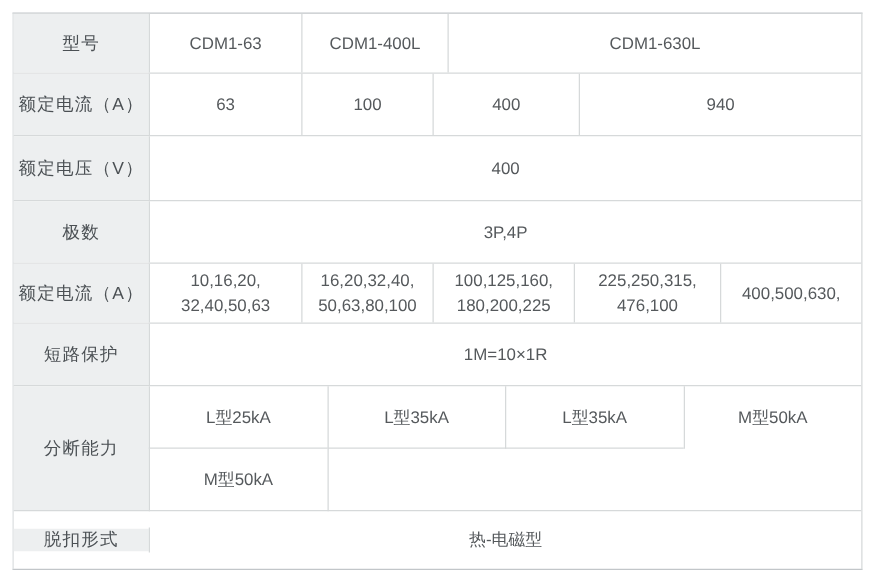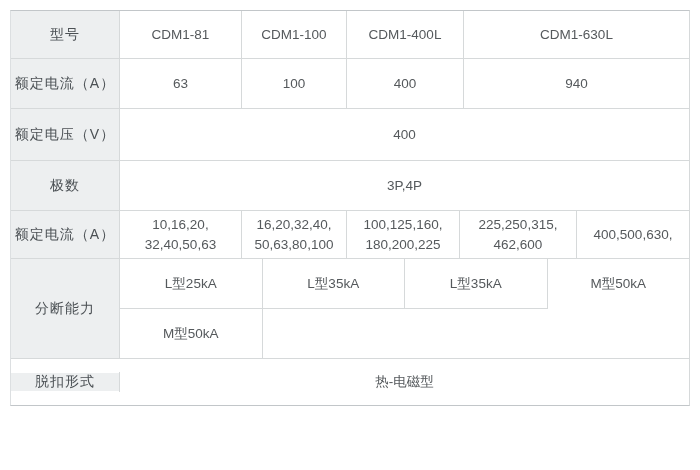--- a/index.html
+++ b/index.html
@@ -82,22 +82,21 @@
   .bc-top { border-bottom: 1px solid #d6d9da; }
 </style>
 </head>
 <body>
 
 <div class="spec-table">
 
   <div class="row h48">
     <div class="label-cell">型号</div>
     <div class="cells">
-      <div class="cell c1">CDM1-81</div>
-      <div class="cell c2">CDM1-100</div>
+      <div class="cell c1">CDM1-63</div>
       <div class="cell c4">CDM1-400L</div>
       <div class="cell c5">CDM1-630L</div>
     </div>
   </div>
 
   <div class="row h50">
     <div class="label-cell">额定电流（A）</div>
     <div class="cells">
       <div class="cell c1">63</div>
       <div class="cell c2">100</div>
@@ -123,25 +122,31 @@
   <div class="row h48">
     <div class="label-cell">额定电流（A）</div>
     <div class="cells">
       <div class="cell c1">10,16,20,
 32,40,50,63</div>
       <div class="cell c2">16,20,32,40,
 50,63,80,100</div>
       <div class="cell c3">100,125,160,
 180,200,225</div>
       <div class="cell c4">225,250,315,
-462,600</div>
+476,100</div>
       <div class="cell c5">400,500,630,</div>
     </div>
   </div>
 
+  <div class="row h50">
+    <div class="label-cell">短路保护</div>
+    <div class="cells">
+      <div class="cell span-cell">1M=10×1R</div>
+    </div>
+  </div>
 
   <div class="row h100">
     <div class="label-cell">分断能力</div>
     <div class="bc-grid">
       <div class="bc-cell bc-top">L型25kA</div>
       <div class="bc-cell bc-top">L型35kA</div>
       <div class="bc-cell bc-top">L型35kA</div>
       <div class="bc-cell">M型50kA</div>
       <div class="bc-cell">M型50kA</div>
       <div class="bc-cell"></div>

